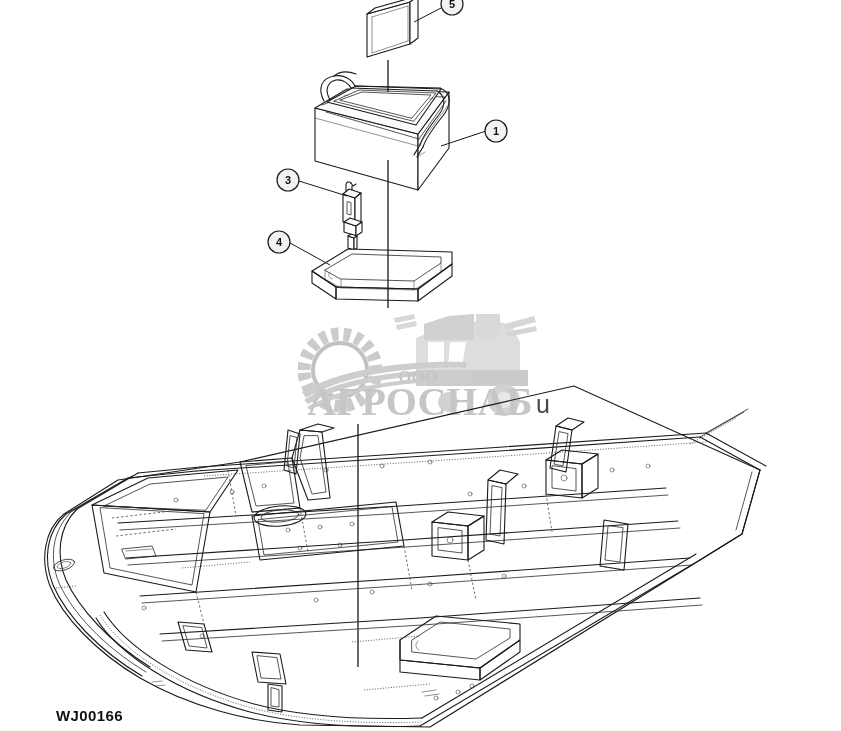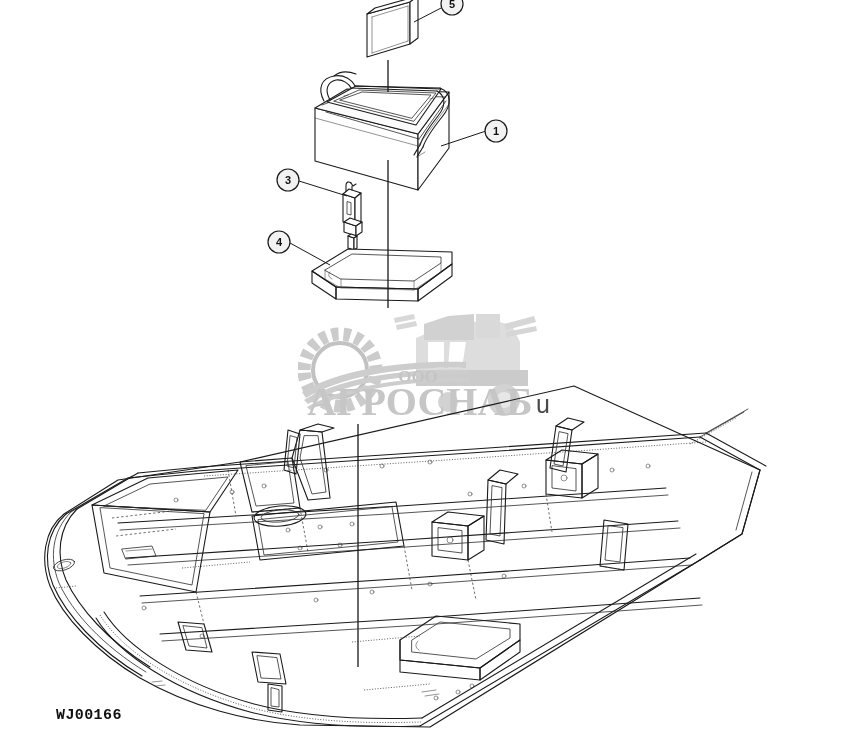--- a/index.html
+++ b/index.html
@@ -39,21 +39,21 @@
     font-size: 11px;
     font-weight: bold;
     fill: #111111;
     text-anchor: middle;
     dominant-baseline: central;
   }
   #figure-label {
     position: absolute;
     left: 56px;
     top: 707px;
-    font-family: Liberation Mono, monospace;
+    font-family: Liberation Sans, sans-serif;
     font-size: 15px;
     font-weight: bold;
     color: #111111;
     letter-spacing: 0.4px;
     white-space: nowrap;
   }
   #watermark {
     position: absolute;
     left: 298px;
     top: 312px;

